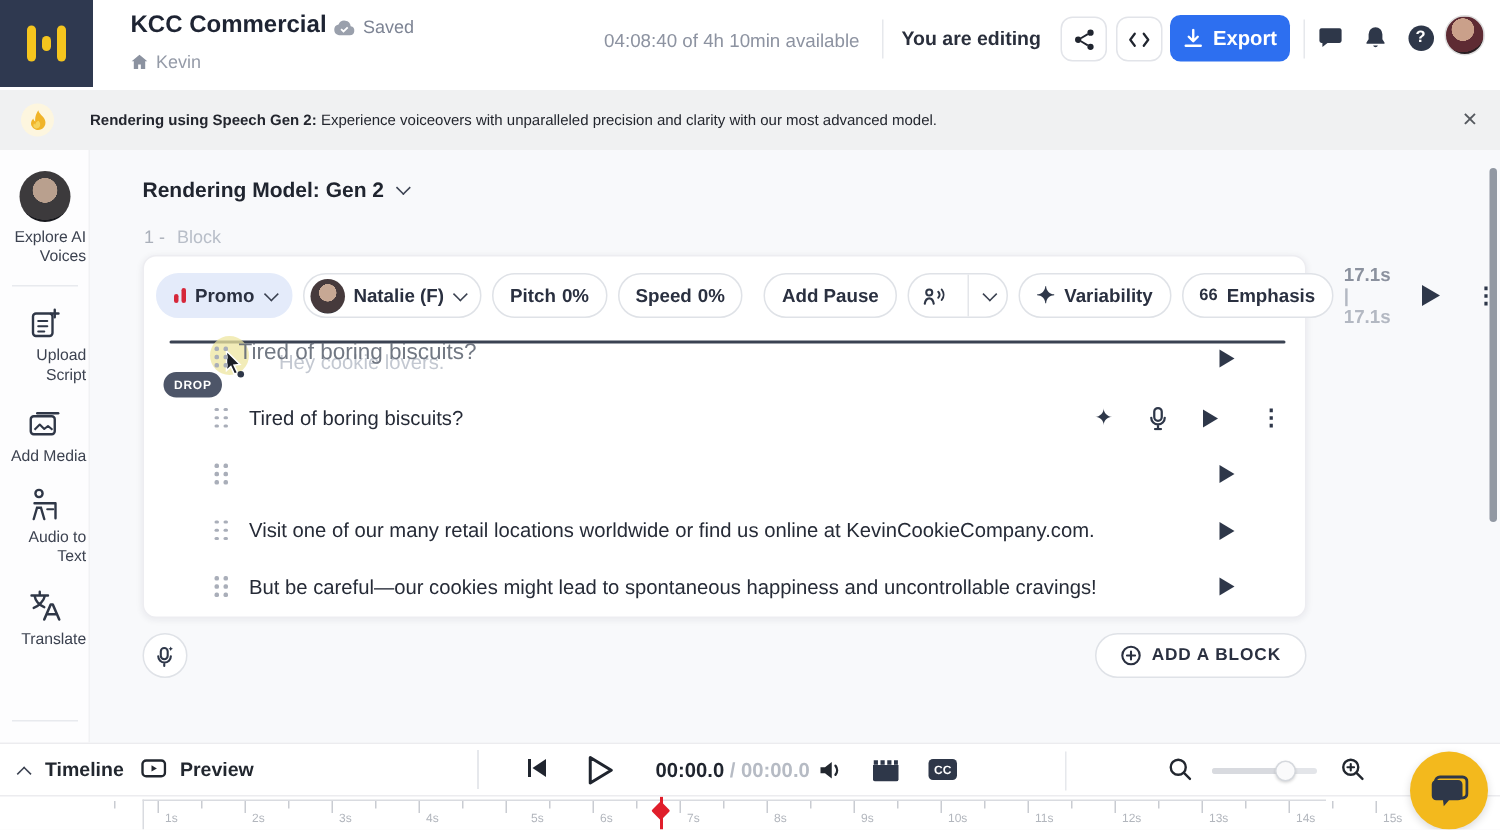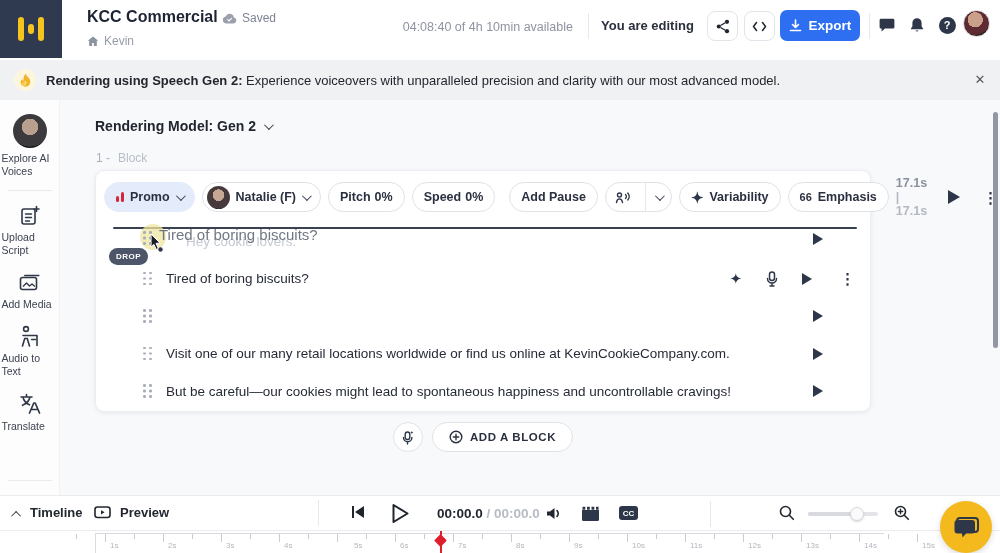--- a/index.html
+++ b/index.html
@@ -23,28 +23,28 @@
   .editing-label { position:absolute; left:601px; top:18px; font-size:13px; font-weight:700; color:#2a2f3c; }
   .icon-btn-sq { position:absolute; top:11px; width:31px; height:30px; border:1px solid #e2e4e9; border-radius:8px; background:#fff; display:flex; align-items:center; justify-content:center; cursor:pointer; }
   .export-btn { position:absolute; left:780px; top:10px; width:80px; height:31px; background:#2d6ff0; border:none; border-radius:7px; color:#fff; font-size:13.5px; font-weight:700; display:flex; align-items:center; justify-content:center; gap:7px; cursor:pointer; font-family:"Liberation Sans",sans-serif; }
   .top-ic { position:absolute; top:16px; width:18px; height:18px; display:flex; align-items:center; justify-content:center; }
   .help-circle { background:#2e3749; color:#fff; border-radius:50%; width:17px; height:17px; font-size:11px; font-weight:700; display:flex; align-items:center; justify-content:center; }
   .avatar-sm { position:absolute; left:963px; top:10px; width:27px; height:27px; border-radius:50%; background:radial-gradient(circle at 45% 35%, #caa08a 0 35%, #5e2b33 36% 70%, #2a1e22 71%); border:1px solid #ddd; }
 
   
   .banner { position:absolute; top:60px; left:0; width:1000px; height:40px; background:#f0f1f2; display:flex; align-items:center; z-index:25; }
   .flame-wrap { margin-left:14px; width:22px; height:22px; border-radius:50%; background:#fdf6df; display:flex; align-items:center; justify-content:center; }
-  .banner-text { margin-left:10px; font-size:13px; color:#23262e; }
+  .banner-text { margin-left:24px; font-size:10px; color:#23262e; }
   .banner-text b { font-weight:700; }
   .banner-close { position:absolute; right:12px; top:12px; font-size:13px; color:#55595f; cursor:pointer; width:16px; height:16px; text-align:center; line-height:16px; }
 
   
   .sidebar { position:absolute; top:100px; left:0; width:60px; height:395px; background:#fdfdfe; border-right:1px solid #f1f2f4; display:flex; flex-direction:column; align-items:center; z-index:10; }
   .side-item { display:flex; flex-direction:column; align-items:center; gap:4px; cursor:pointer; margin-top:14px; }
-  .side-label { font-size:10.5px; color:#3c4250; text-align:left; line-height:1.25; width:56px; }
+  .side-label { font-size:10.5px; color:#3c4250; text-align:right; line-height:1.25; width:56px; }
   .side-divider { width:44px; height:1px; background:#e8eaee; margin-top:12px; }
   .voice-avatar { width:34px; height:34px; border-radius:50%; background:radial-gradient(circle at 50% 38%, #b9a08e 0 30%, #3c3a3c 31% 72%, #17181d 73%); }
 
   
   .main { position:absolute; top:100px; left:60px; width:940px; height:395px; background:#f8f9fb; }
   .rendering-model { position:absolute; left:35px; top:18px; font-size:14px; font-weight:700; color:#20252f; display:flex; align-items:center; gap:8px; cursor:pointer; }
   .block-count { position:absolute; left:36px; top:51px; font-size:12px; color:#aab0ba; }
   .block-count .bc2 { color:#b8bec8; margin-left:8px; }
 
   .card { position:absolute; left:35px; top:70px; width:776px; height:242px; background:#fff; border:1px solid #ededf1; border-radius:9px; box-shadow:0 1px 5px rgba(25,30,50,.07); }
@@ -79,21 +79,21 @@
   .row { position:relative; height:37.5px; display:flex; align-items:center; padding-left:48px; }
   .drag-handle { position:absolute; left:47px; width:9px; height:14px; cursor:grab; }
   .drag-handle i { position:absolute; width:2.5px; height:2.5px; border-radius:50%; background:#a9aeb9; box-shadow:0 5.5px 0 #a9aeb9, 0 11px 0 #a9aeb9; }
   .drag-handle i:last-child { left:6px; }
   .row-text { margin-left:22px; font-size:13.5px; color:#262b37; cursor:text; }
   .row-icons { position:absolute; right:11px; display:flex; align-items:center; gap:24px; }
   .row-icons.play-only { right:47px; }
   .row .play-tri { border-width:6px 0 6px 10px; }
   .sparkle { font-size:15px; color:#2e3749; cursor:pointer; line-height:1; }
 
-  .below-card { position:absolute; left:0; top:322px; width:776px; margin-left:35px; display:flex; justify-content:center; align-items:center; gap:9px; }
+  .below-card { position:absolute; left:0; top:322px; width:776px; margin-left:35px; display:flex; justify-content:space-between; align-items:center; gap:9px; }
   .mic-btn { width:30px; height:30px; border-radius:50%; border:1px solid #dfe2e7; background:#fff; display:flex; align-items:center; justify-content:center; cursor:pointer; }
   .add-block-btn { height:30px; border:1px solid #dfe2e7; background:#fff; border-radius:16px; display:flex; align-items:center; gap:7px; padding:0 16px; font-size:11.5px; font-weight:700; letter-spacing:.6px; color:#2a3040; cursor:pointer; font-family:"Liberation Sans",sans-serif; }
 
   
   .scroll-track { position:absolute; right:2px; top:10px; width:5px; height:380px; }
   .scroll-thumb { position:absolute; right:0; top:2px; width:5px; height:236px; background:#9198a3; border-radius:3px; cursor:pointer; }
 
   
   .bottombar { position:absolute; top:495px; left:0; width:1000px; height:36px; background:#fff; border-top:1px solid #ececef; border-bottom:1px solid #ececef; z-index:20; }
   .bb-left-item { position:absolute; top:9px; display:flex; align-items:center; gap:9px; font-size:13px; font-weight:600; color:#22272f; cursor:pointer; }

